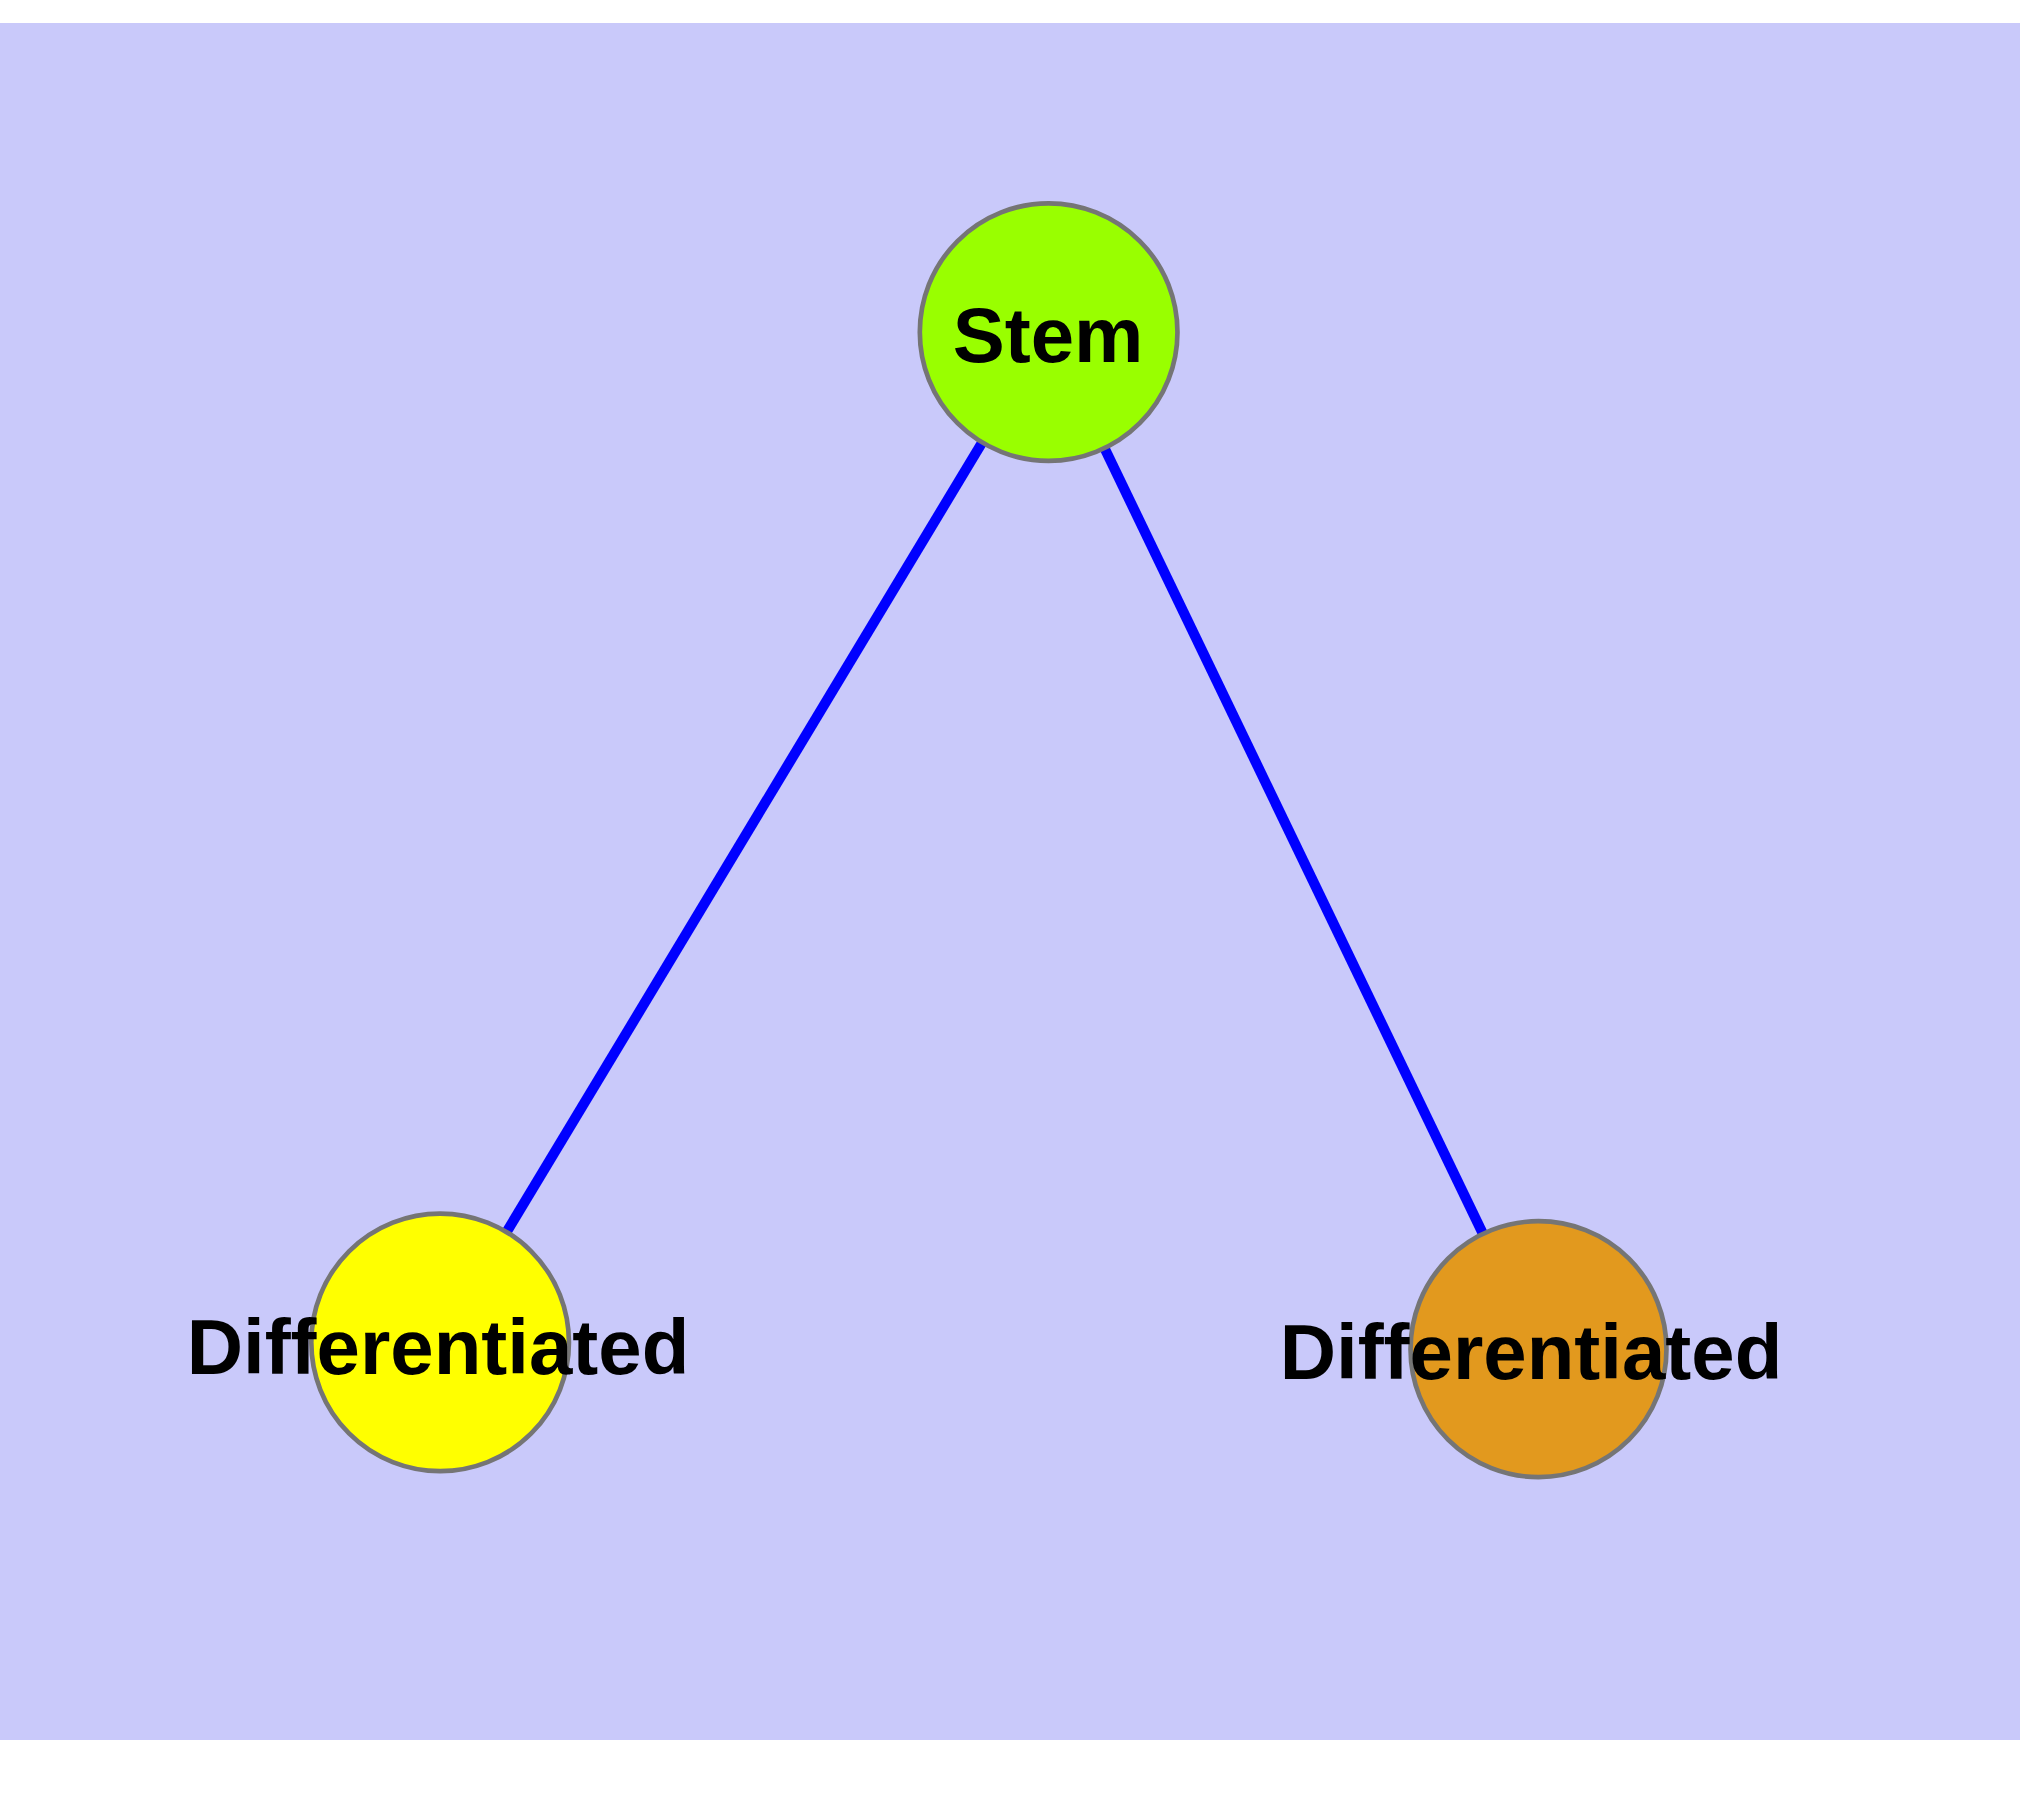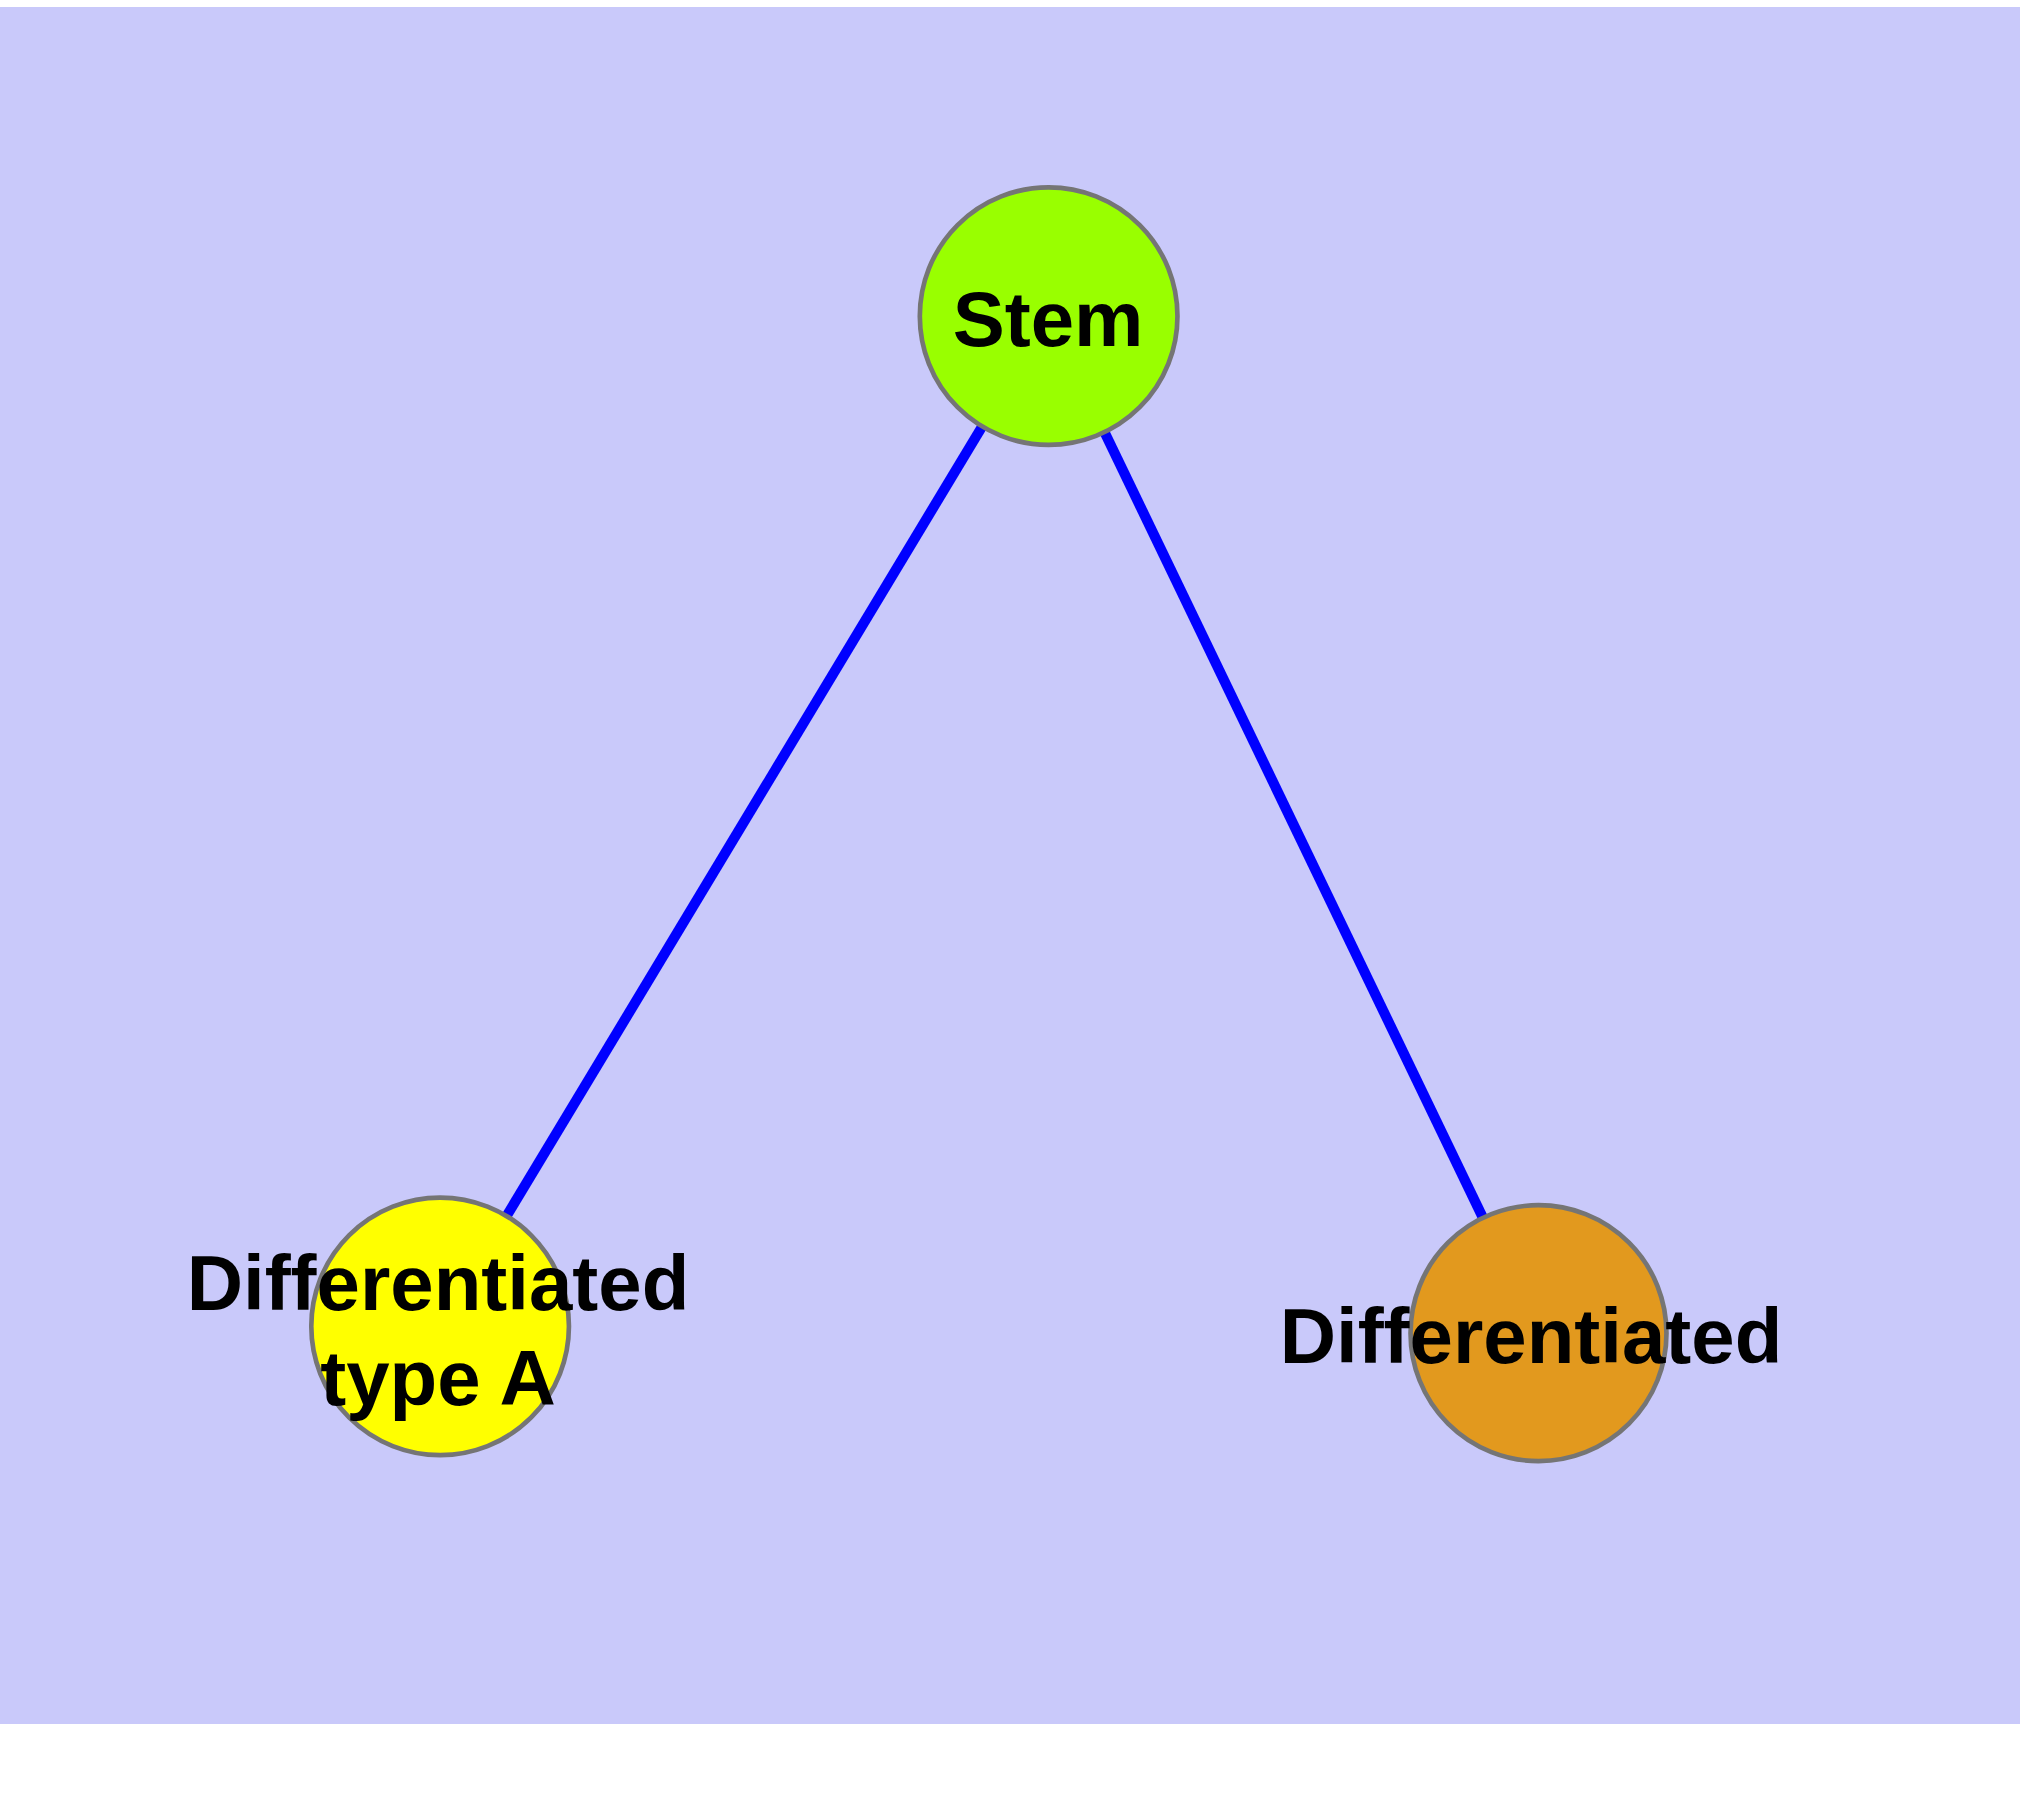--- a/index.html
+++ b/index.html
@@ -7,21 +7,21 @@
     padding: 0;
     width: 2021px;
     height: 1812px;
     background: #ffffff;
     overflow: hidden;
     font-family: "Liberation Sans", sans-serif;
   }
   .stage {
     position: absolute;
     left: 0;
-    top: 0;
+    top: 16px;
     width: 2021px;
     height: 1724px;
     background: #C9C9FA; 
   }
   .graph-svg {
     position: absolute;
     left: 0;
     top: 0;
   }
   .node-label {
@@ -60,21 +60,20 @@
 
     <circle cx="1815" cy="1573" r="151" stroke-width="5.5" fill="#E2991E" stroke="#757575"></circle>
   </svg>
 
   <div class="node-label" style="left: 1048px; top: 319px; color: rgb(0, 0, 0);" data-bind-style="color:diagram.text_color">
     <div data-bind="diagram.nodes.0.lines.0">Stem</div>
   </div>
 
   <div class="node-label" style="left: 438px; top: 1331px; color: rgb(0, 0, 0);" data-bind-style="color:diagram.text_color">
     <div data-bind="diagram.nodes.1.lines.0">Differentiated</div>
-    <div data-bind="diagram.nodes.1.lines.1">type A</div>
   </div>
 
   <div class="node-label" style="left: 1531px; top: 1336px; color: rgb(0, 0, 0);" data-bind-style="color:diagram.text_color">
     <div data-bind="diagram.nodes.2.lines.0">Differentiated</div>
   </div>
 
   <div class="frame-strip-top" data-bind-style="background:diagram.frame_color" style="background: rgb(255, 255, 255);"></div>
 </div>
 
 

